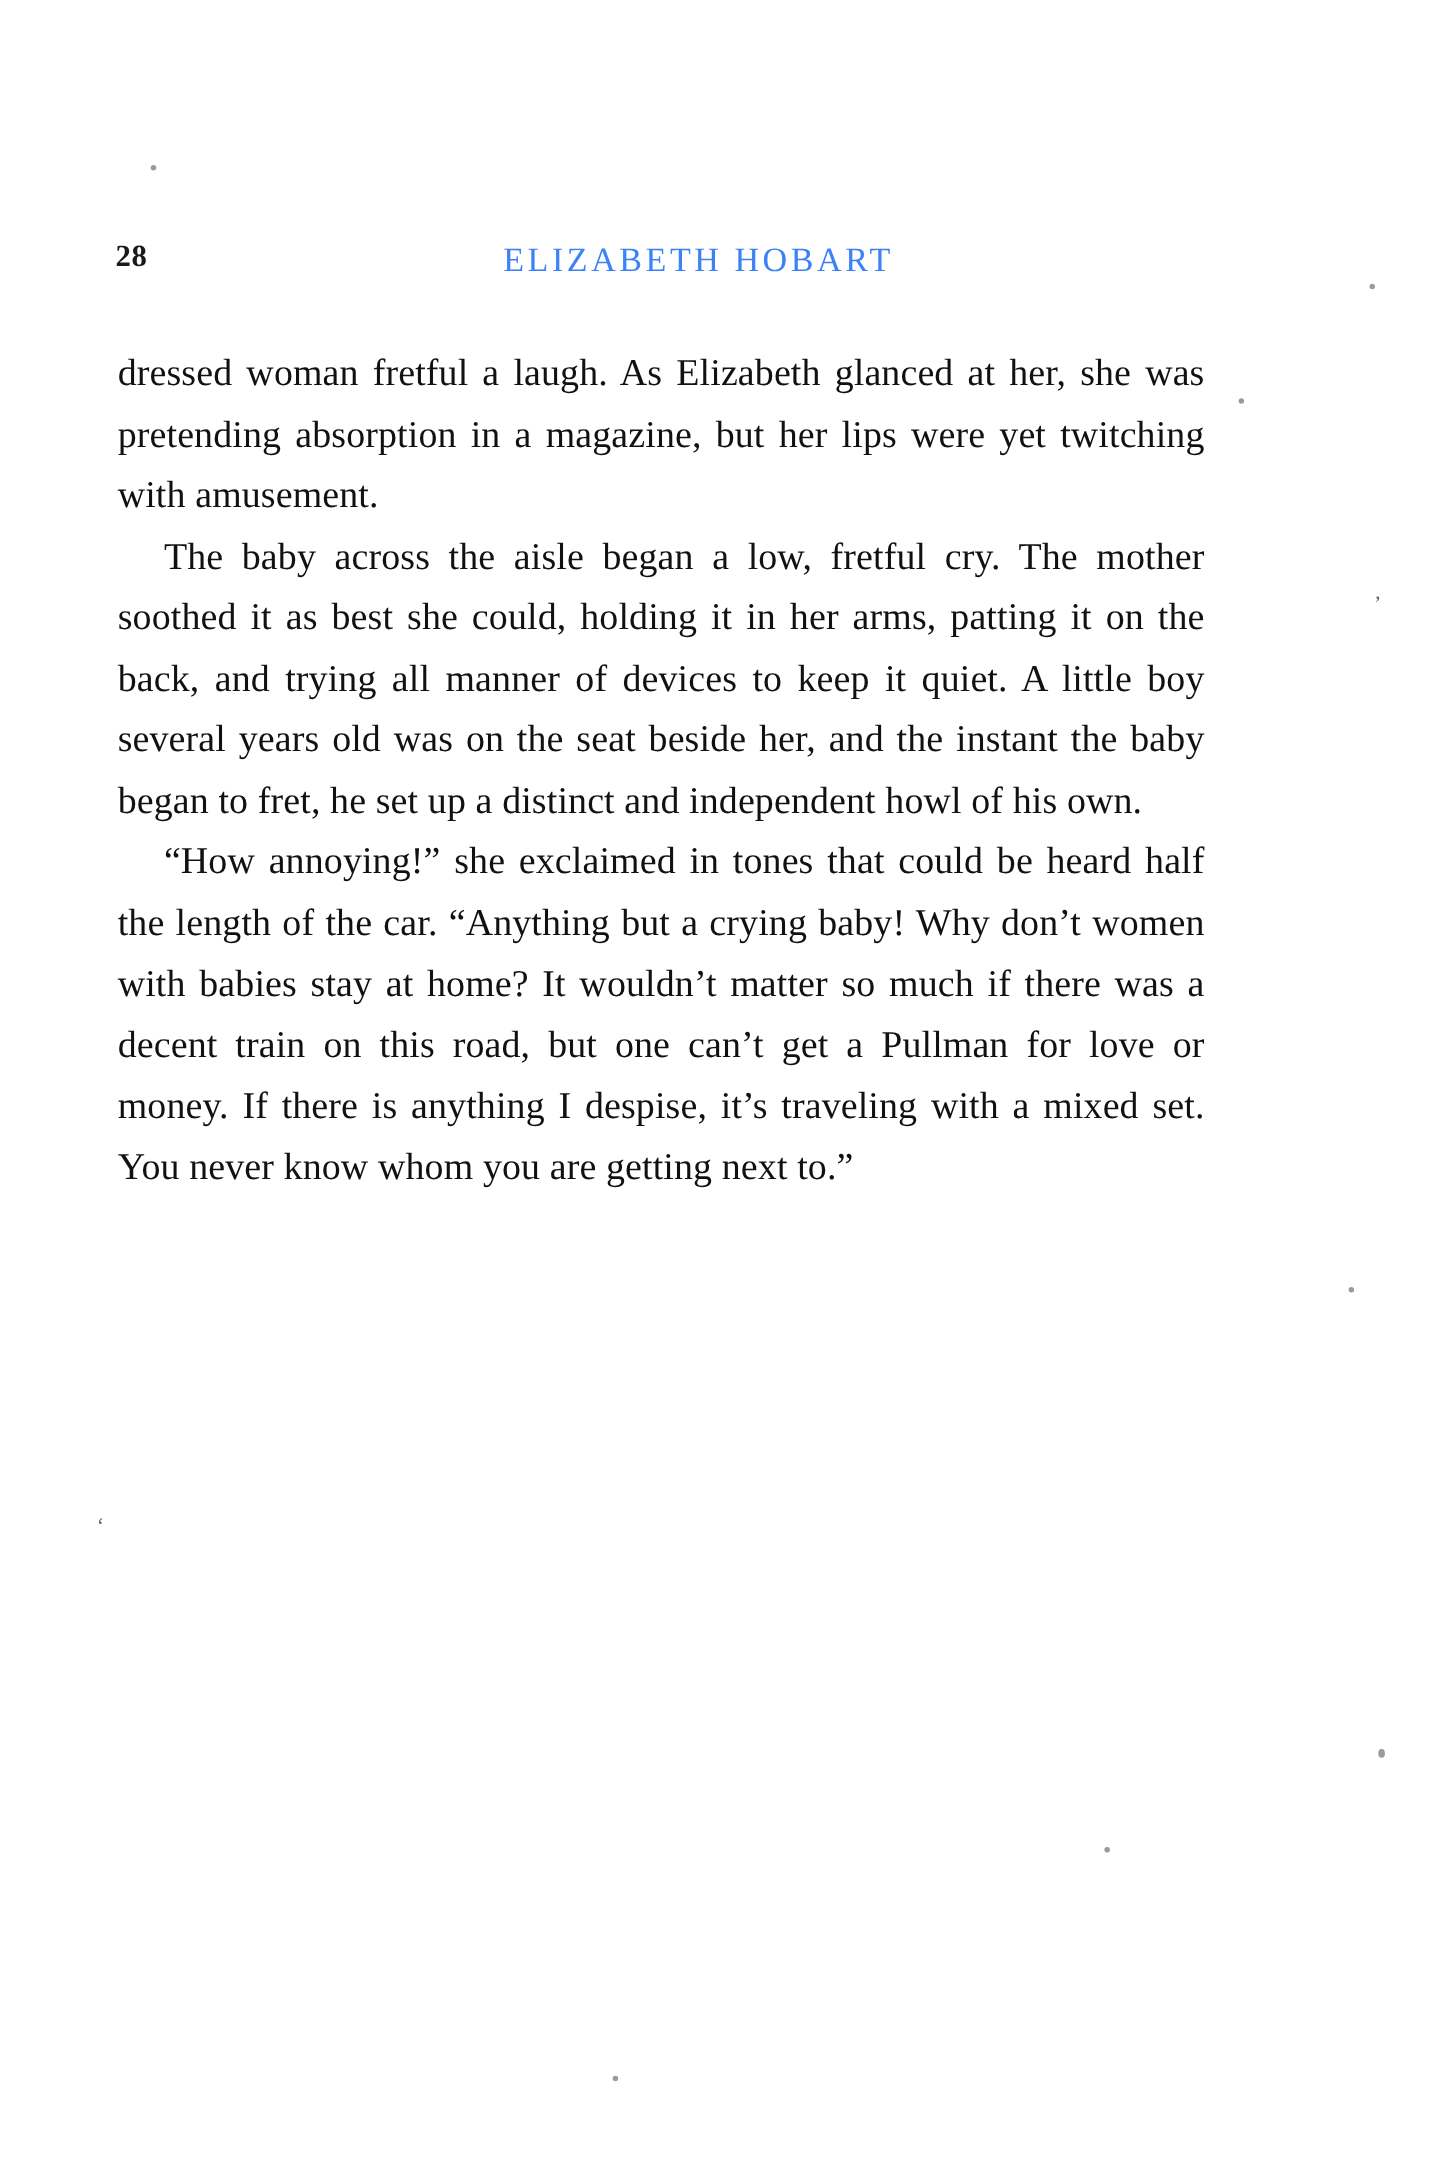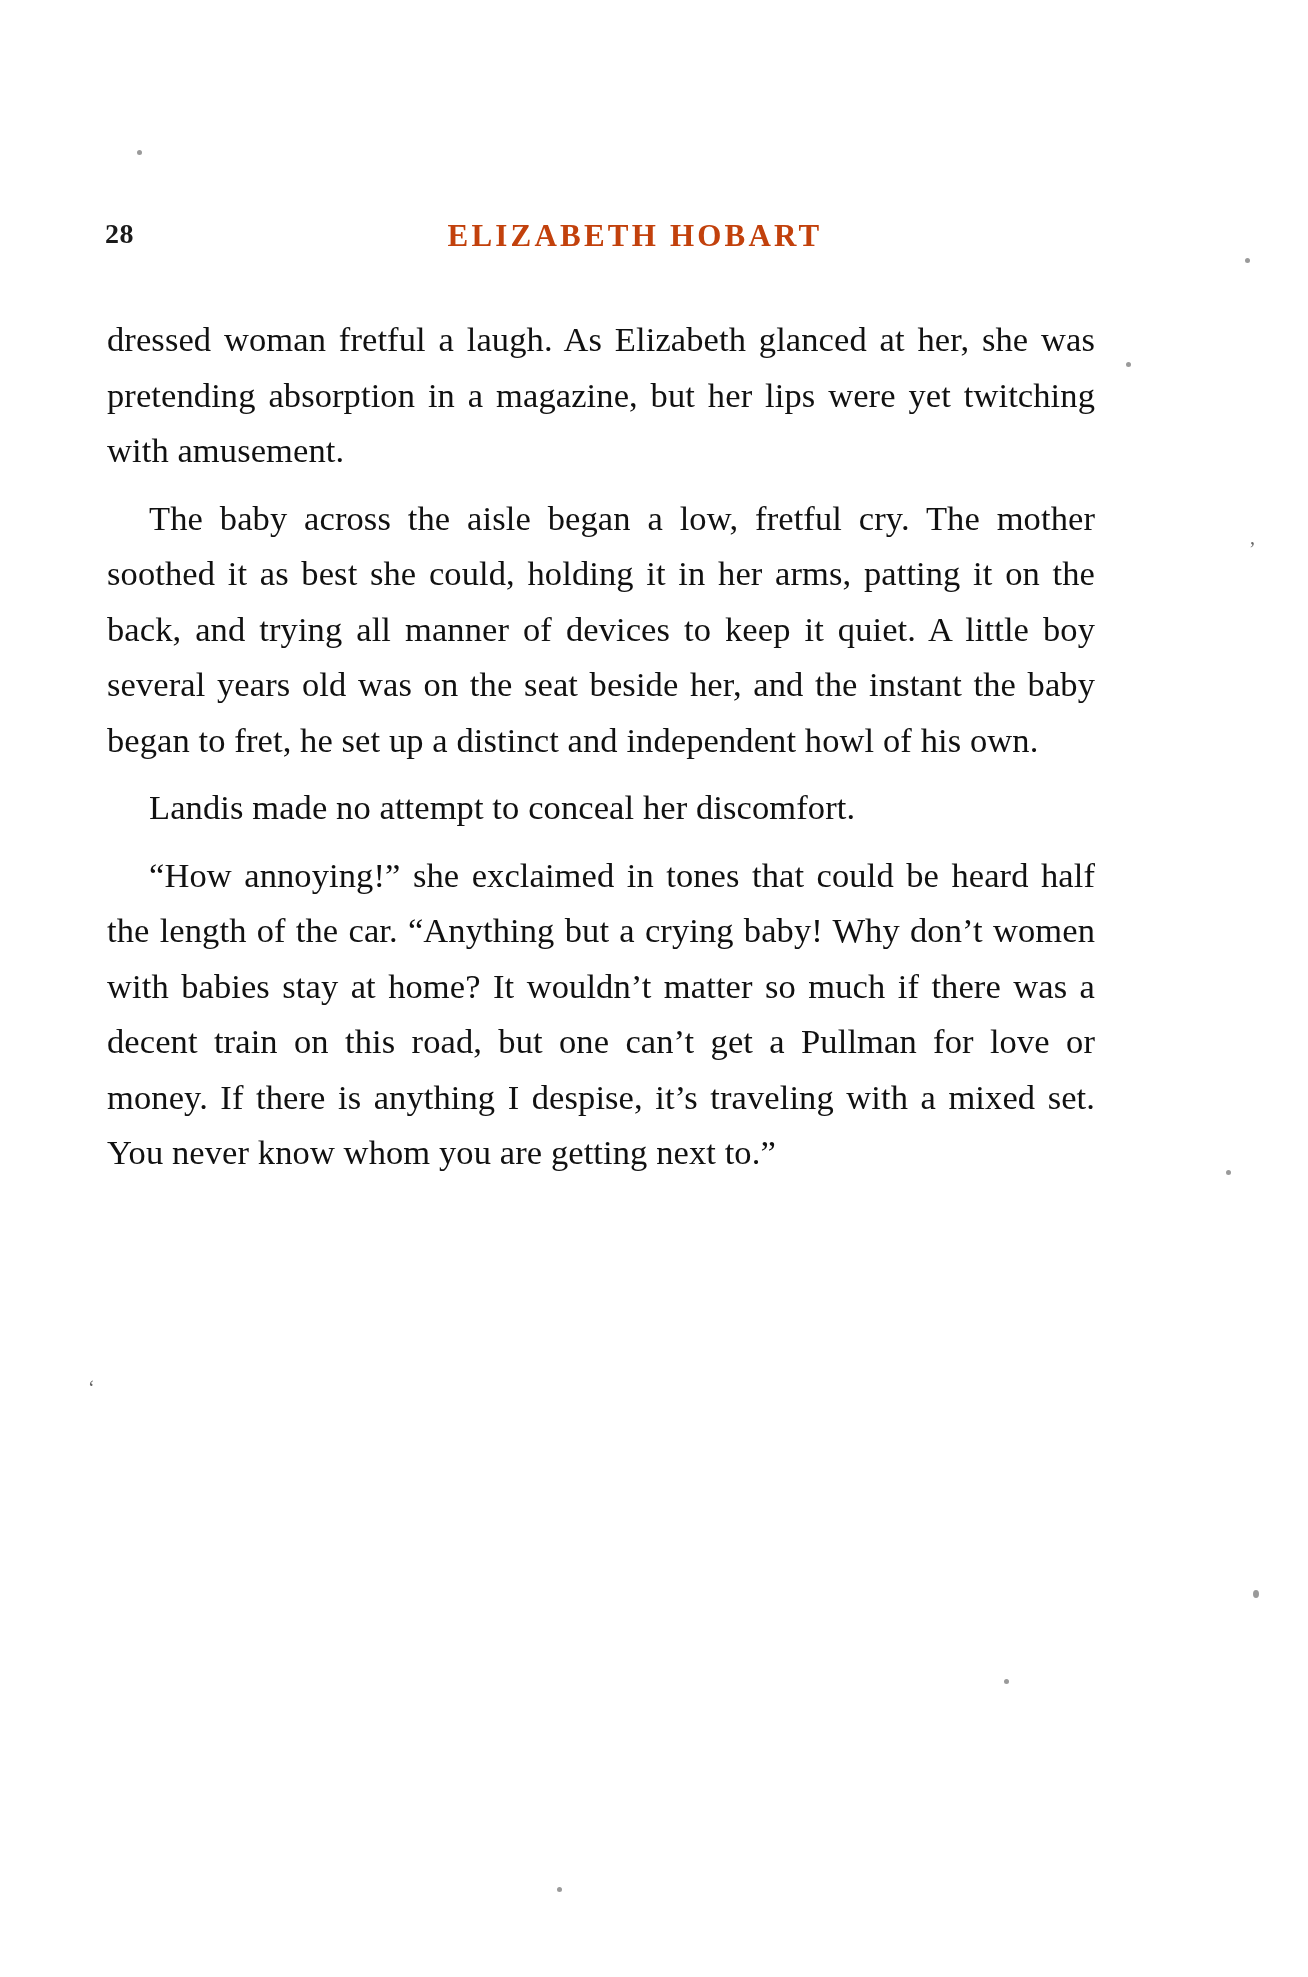--- a/index.html
+++ b/index.html
@@ -32,41 +32,41 @@
     letter-spacing: 0.5px;
     color: #1a1a1a;
   }
   .running-title {
     position: absolute;
     left: 180px;
     top: 0;
     width: 700px;
     text-align: center;
     font-size: 31px;
-    font-weight: bold;
+    font-weight: normal;
     letter-spacing: 3.2px;
-    color: #c2410c;
+    color: #3b82f6;
   }
   .body-text {
     position: absolute;
     top: 312px;
     left: 107px;
     width: 988px;
   }
   .para {
     margin: 0;
     font-size: 34.5px;
     line-height: 55.5px;
     text-align: justify;
     text-justify: inter-word;
     color: #111111;
     letter-spacing: 0.1px;
   }
   .para + .para {
-    margin-top: 12px;
+    margin-top: 0px;
   }
   .indent {
     text-indent: 42px;
   }
   
   .speck {
     position: absolute;
     background: #9a9a9a;
     border-radius: 50%;
   }
@@ -83,21 +83,20 @@
 <div class="page">
 
   <div class="header">
     <div class="folio">28</div>
     <div class="running-title">ELIZABETH HOBART</div>
   </div>
 
   <div class="body-text">
     <p class="para">dressed woman fretful a laugh. As Elizabeth glanced at her, she was pretending absorption in a magazine, but her lips were yet twitching with amusement.</p>
     <p class="para indent">The baby across the aisle began a low, fretful cry. The mother soothed it as best she could, holding it in her arms, patting it on the back, and trying all manner of devices to keep it quiet. A little boy several years old was on the seat beside her, and the instant the baby began to fret, he set up a distinct and independent howl of his own.</p>
-    <p class="para indent">Landis made no attempt to conceal her discomfort.</p>
     <p class="para indent">“How annoying!” she exclaimed in tones that could be heard half the length of the car. “Anything but a crying baby! Why don’t women with babies stay at home? It wouldn’t matter so much if there was a decent train on this road, but one can’t get a Pullman for love or money. If there is anything I despise, it’s traveling with a mixed set. You never know whom you are getting next to.”</p>
   </div>
 
   <div class="speck" style="left:137px; top:150px; width:5px; height:5px;"></div>
   <div class="speck" style="left:1245px; top:258px; width:5px; height:5px;"></div>
   <div class="speck" style="left:1126px; top:362px; width:5px; height:5px;"></div>
   <div class="mark" style="left:1249px; top:538px;">’</div>
   <div class="mark" style="left:88px; top:1377px;">‘</div>
   <div class="speck" style="left:1226px; top:1170px; width:5px; height:5px;"></div>
   <div class="speck" style="left:1253px; top:1590px; width:6px; height:8px;"></div>

